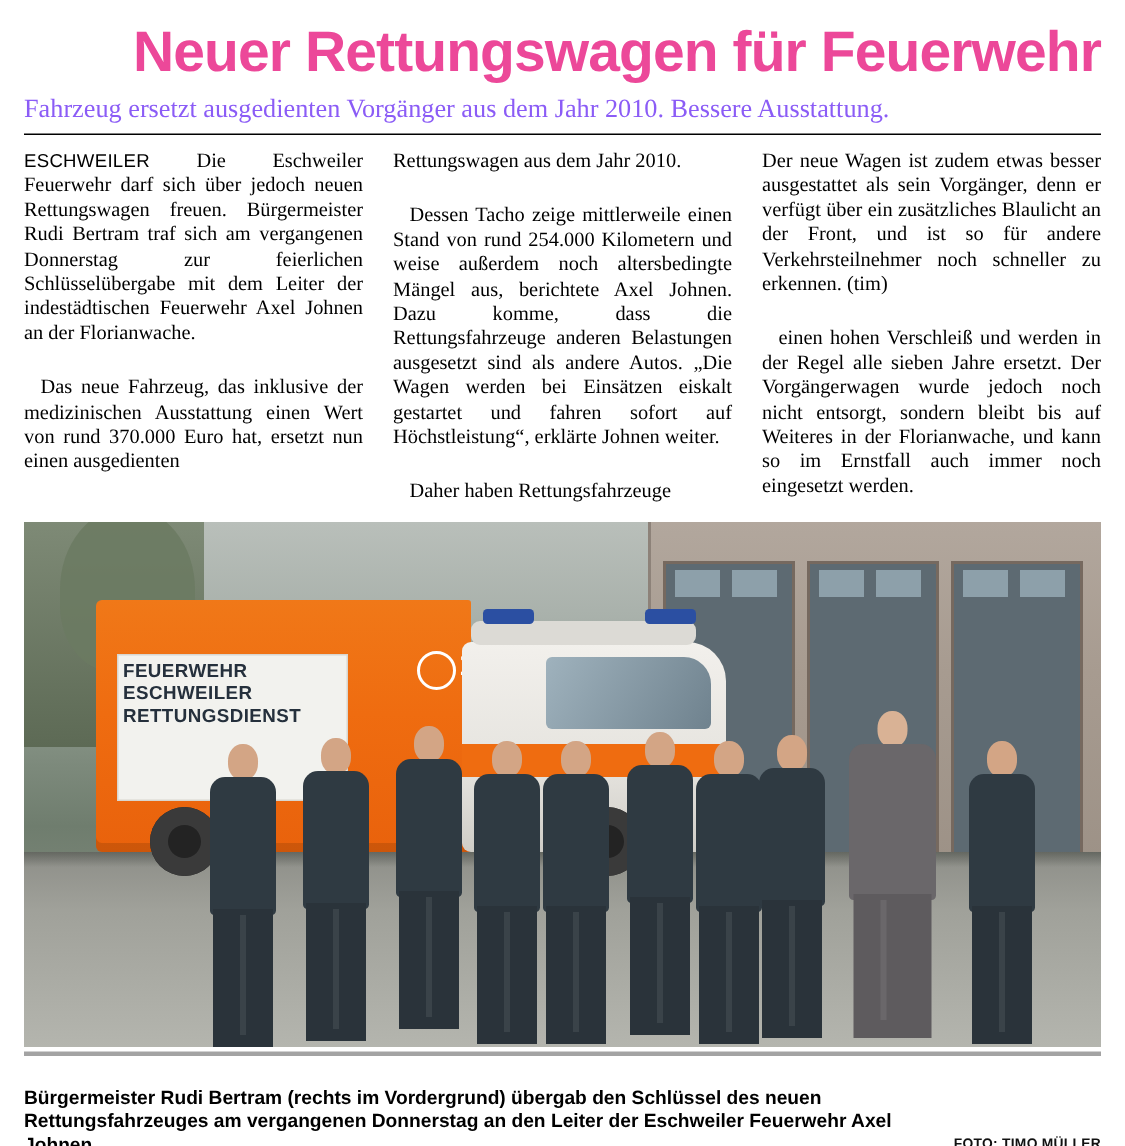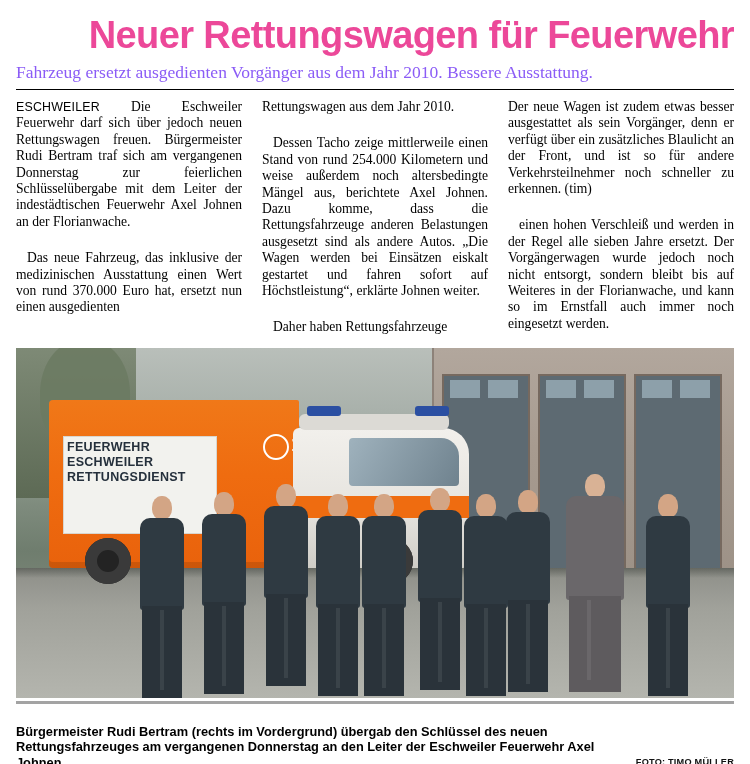--- a/index.html
+++ b/index.html
@@ -138,21 +138,21 @@
   .ground:after {
     content: "";
     position: absolute;
     left: 0; right: 0; top: 0;
     height: 10px;
     background: linear-gradient(to bottom, rgba(60,65,58,.5), rgba(120,125,115,0));
   }
   
   .amb {
     position: absolute;
-    left: 33px;
+    left: 48px;
     top: 36px;
     width: 420px;
     height: 196px;
   }
   .amb .box {
     position: absolute;
     left: 0; top: 16px;
     width: 250px; height: 168px;
     background: linear-gradient(to bottom, #f07818 0%, #ef6c10 45%, #e9620c 100%);
     border-radius: 4px 2px 2px 4px;

